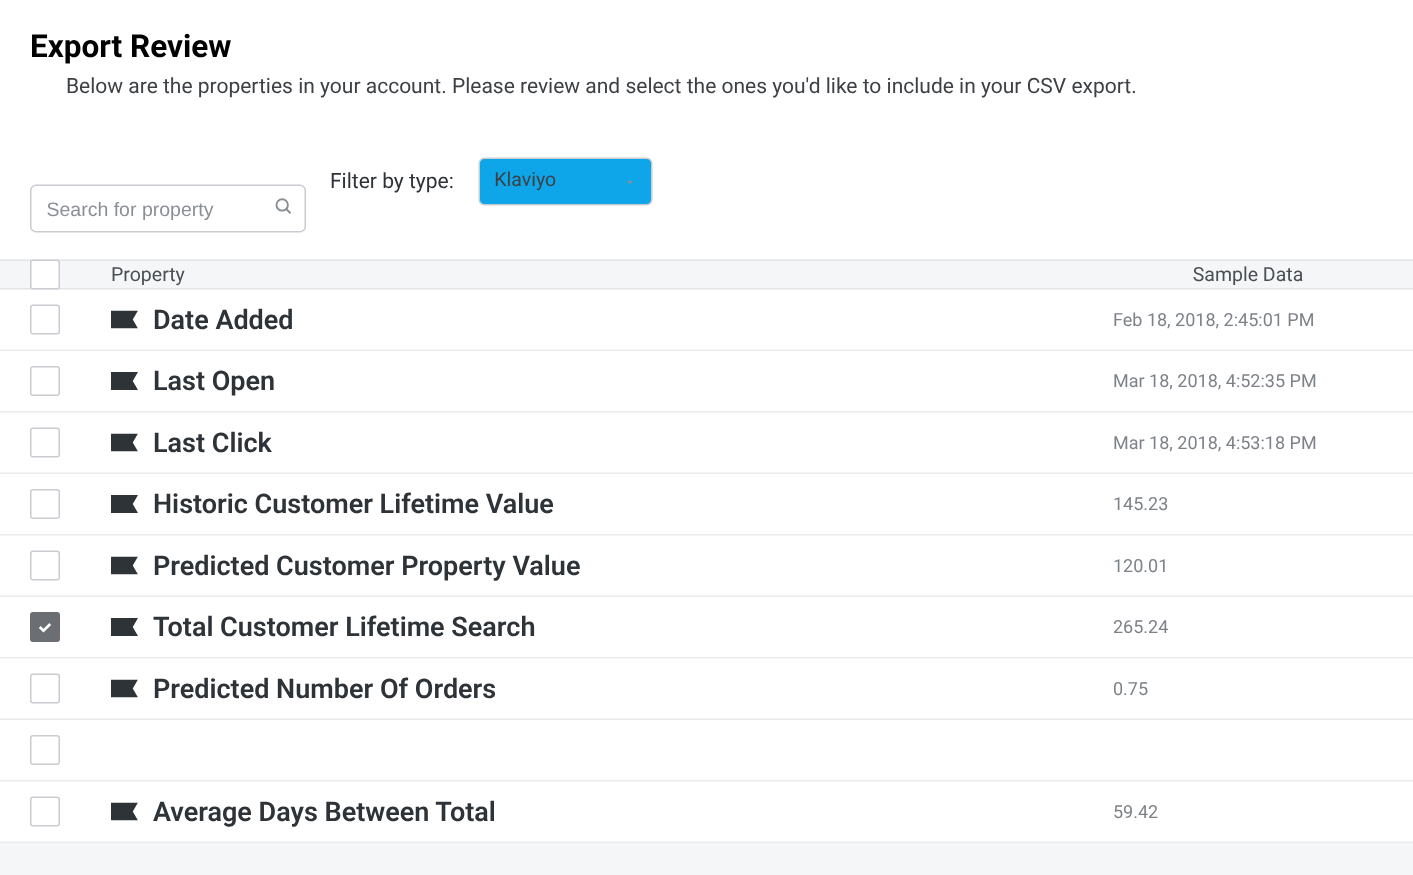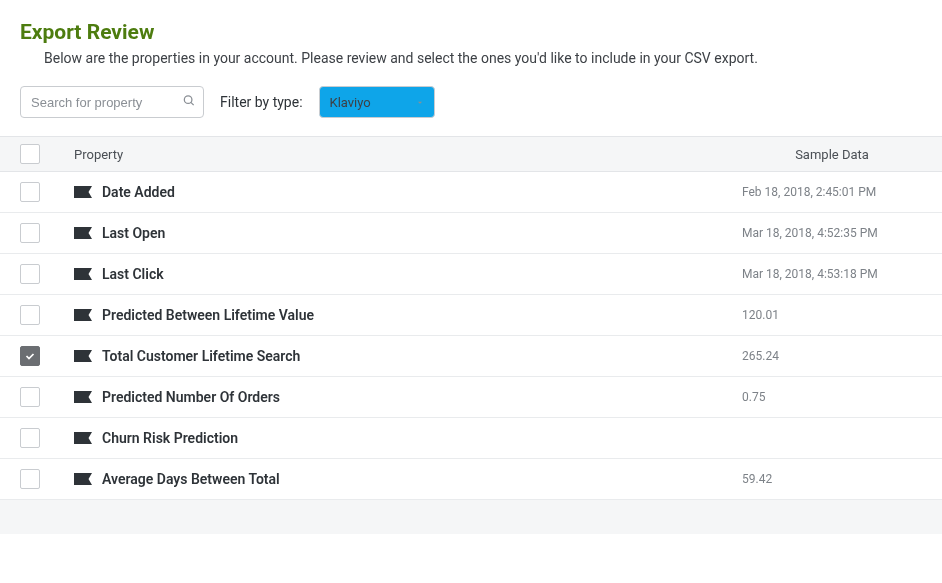--- a/index.html
+++ b/index.html
@@ -12,38 +12,39 @@
       background: #fff;
       color: #2e3338;
       width: 942px;
     }
     .header {
       padding: 20px;
     }
     .title {
       font-size: 21px;
       font-weight: 700;
-      color: #4d7c0f;
+      color: #000000;
       margin-bottom: 6px;
     }
     .subtitle {
       font-size: 14px;
       color: #3d4146;
       font-weight: 400;
       margin-left: 24px;
     }
     .controls {
       display: flex;
       align-items: center;
       gap: 16px;
       padding: 0 20px 18px 20px;
     }
     .search-wrap {
       position: relative;
       width: 184px;
+      margin-top: 37px;
     }
     .search-input {
       width: 100%;
       height: 32px;
       border: 1px solid #c9ccd0;
       border-radius: 4px;
       padding: 0 30px 0 10px;
       font-size: 13px;
       color: #333;
     }
@@ -87,21 +88,21 @@
     }
     .table {
       width: 100%;
     }
     .thead {
       display: flex;
       align-items: center;
       background: #f5f6f7;
       border-top: 1px solid #e3e5e8;
       border-bottom: 1px solid #e3e5e8;
-      height: 36px;
+      height: 20px;
       padding: 0 20px;
     }
     .col-cb {
       width: 54px;
       display: flex;
       align-items: center;
     }
     .col-prop {
       flex: 1;
       font-size: 13px;
@@ -120,21 +121,21 @@
       padding: 0 20px;
       border-bottom: 1px solid #e9ebed;
     }
     .prop-cell {
       flex: 1;
       display: flex;
       align-items: center;
       gap: 10px;
     }
     .prop-name {
-      font-size: 14px;
+      font-size: 18px;
       font-weight: 600;
       color: #2e3338;
     }
     .sample-cell {
       width: 180px;
       font-size: 12px;
       color: #7d8288;
       text-align: left;
     }
     .checkbox {
@@ -258,34 +259,50 @@
       <span class="type-icon">
         <svg width="18" height="12" viewBox="0 0 18 12">
           <path d="M0 0 H18 L14.5 6 L18 12 H0 Z" fill="#2e3338"></path>
         </svg>
       </span>
       <span class="prop-name">Last Click</span>
     </div>
     <div class="sample-cell">Mar 18, 2018, 4:53:18 PM</div>
   </div>
 
-
-  <div class="row">
-    <div class="col-cb">
-      <div class="checkbox">
-        
-      </div>
-    </div>
-    <div class="prop-cell">
-      <span class="type-icon">
-        <svg width="18" height="12" viewBox="0 0 18 12">
-          <path d="M0 0 H18 L14.5 6 L18 12 H0 Z" fill="#2e3338"></path>
-        </svg>
-      </span>
-      <span class="prop-name">Predicted Between Lifetime Value</span>
+  <div class="row">
+    <div class="col-cb">
+      <div class="checkbox">
+        
+      </div>
+    </div>
+    <div class="prop-cell">
+      <span class="type-icon">
+        <svg width="18" height="12" viewBox="0 0 18 12">
+          <path d="M0 0 H18 L14.5 6 L18 12 H0 Z" fill="#2e3338"></path>
+        </svg>
+      </span>
+      <span class="prop-name">Historic Customer Lifetime Value</span>
+    </div>
+    <div class="sample-cell">145.23</div>
+  </div>
+
+  <div class="row">
+    <div class="col-cb">
+      <div class="checkbox">
+        
+      </div>
+    </div>
+    <div class="prop-cell">
+      <span class="type-icon">
+        <svg width="18" height="12" viewBox="0 0 18 12">
+          <path d="M0 0 H18 L14.5 6 L18 12 H0 Z" fill="#2e3338"></path>
+        </svg>
+      </span>
+      <span class="prop-name">Predicted Customer Property Value</span>
     </div>
     <div class="sample-cell">120.01</div>
   </div>
 
   <div class="row">
     <div class="col-cb">
       <div class="checkbox checked">
         <span class="checkmark">
           <svg width="12" height="12" viewBox="0 0 24 24" fill="none" stroke="currentColor" stroke-width="3.5">
                 <polyline points="5 12 10 17 19 8"></polyline>
@@ -320,28 +337,20 @@
     </div>
     <div class="sample-cell">0.75</div>
   </div>
 
   <div class="row">
     <div class="col-cb">
       <div class="checkbox">
         
       </div>
     </div>
-    <div class="prop-cell">
-      <span class="type-icon">
-        <svg width="18" height="12" viewBox="0 0 18 12">
-          <path d="M0 0 H18 L14.5 6 L18 12 H0 Z" fill="#2e3338"></path>
-        </svg>
-      </span>
-      <span class="prop-name">Churn Risk Prediction</span>
-    </div>
   </div>
 
   <div class="row">
     <div class="col-cb">
       <div class="checkbox">
         
       </div>
     </div>
     <div class="prop-cell">
       <span class="type-icon">

